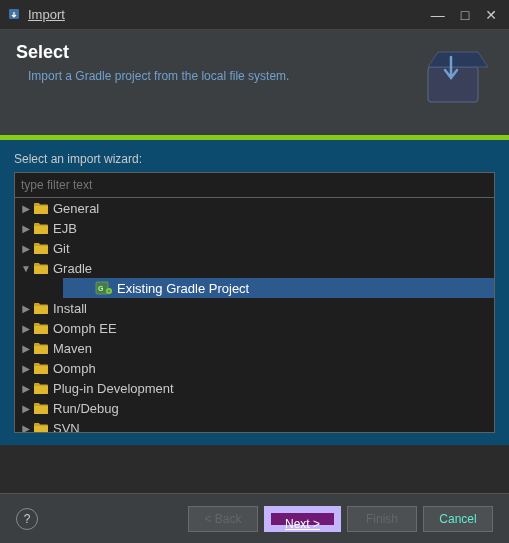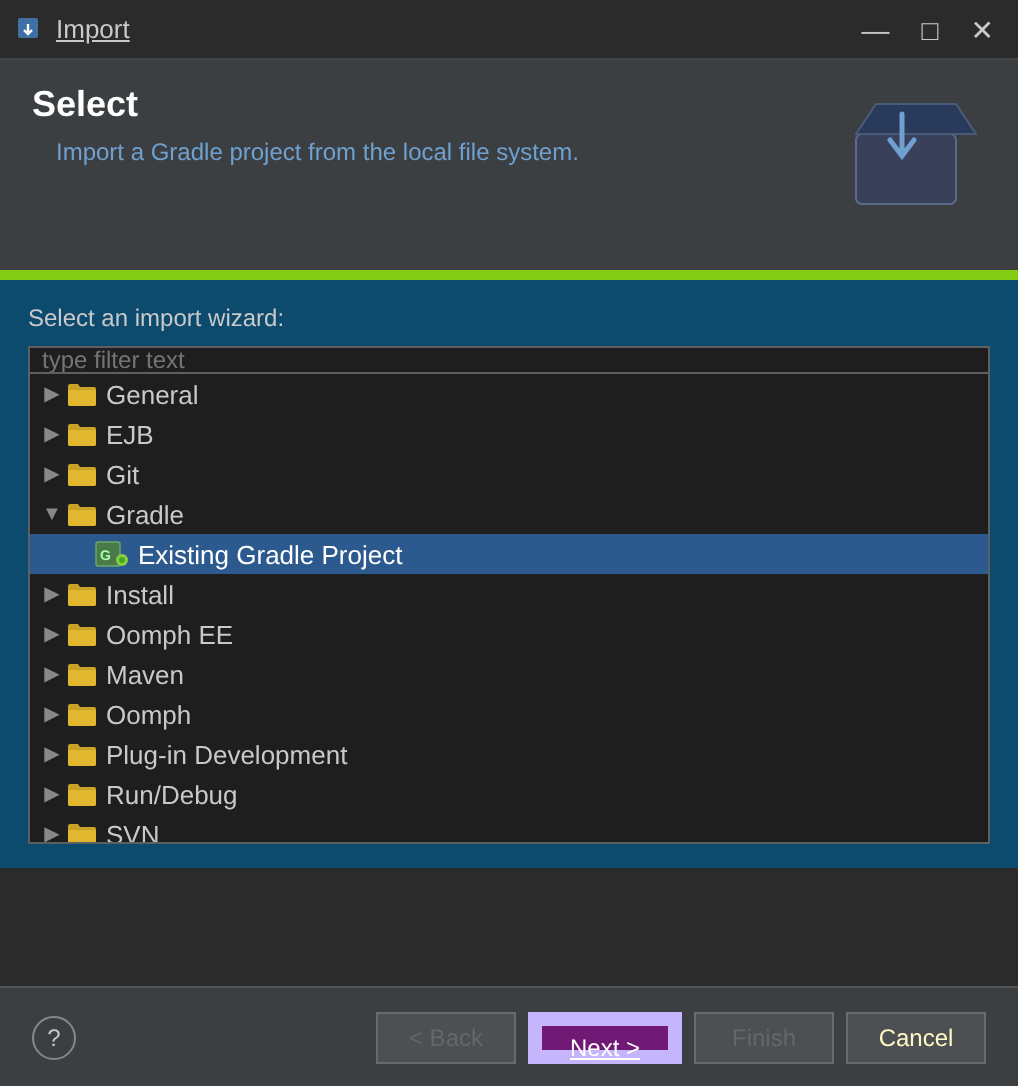--- a/index.html
+++ b/index.html
@@ -81,21 +81,21 @@
       color: #c9c9c9;
       margin-bottom: 6px;
     }
     .filter-input {
       width: 100%;
       background: #1e1e1e;
       border: 1px solid #5e6060;
       color: #888;
       font-size: 12px;
       padding: 4px 6px;
-      height: 14px;
+      height: 26px;
       outline: none;
       margin-bottom: 0;
     }
     .tree-container {
       width: 100%;
       background: #1e1e1e;
       border: 1px solid #5e6060;
       border-top: none;
       height: 235px;
       overflow-y: auto;
@@ -127,21 +127,21 @@
     .folder-icon {
       width: 16px;
       height: 14px;
       margin-right: 4px;
       flex-shrink: 0;
     }
     .item-text {
       font-size: 13px;
     }
     .indent-1 { padding-left: 4px; }
-    .indent-2 { padding-left: 18px; }
+    .indent-2 { padding-left: 18px; margin-left: 48px; }
     .footer {
       position: absolute;
       bottom: 0;
       left: 0;
       right: 0;
       height: 50px;
       background: #3c3f41;
       border-top: 1px solid #555;
       display: flex;
       align-items: center;
@@ -159,21 +159,21 @@
       color: #c9c9c9;
       font-size: 12px;
       cursor: pointer;
       display: flex;
       align-items: center;
       justify-content: center;
     }
     .nav-btn {
       background: #4c5052;
       border: 1px solid #6a6a6a;
-      color: #fef9c3;
+      color: #5eead4;
       font-size: 12px;
       padding: 4px 14px;
       cursor: pointer;
       height: 26px;
       min-width: 70px;
     }
     .nav-btn.active {
       background: #701a75;
       border: 7px solid #c4b5fd;
       color: #ffffff;

